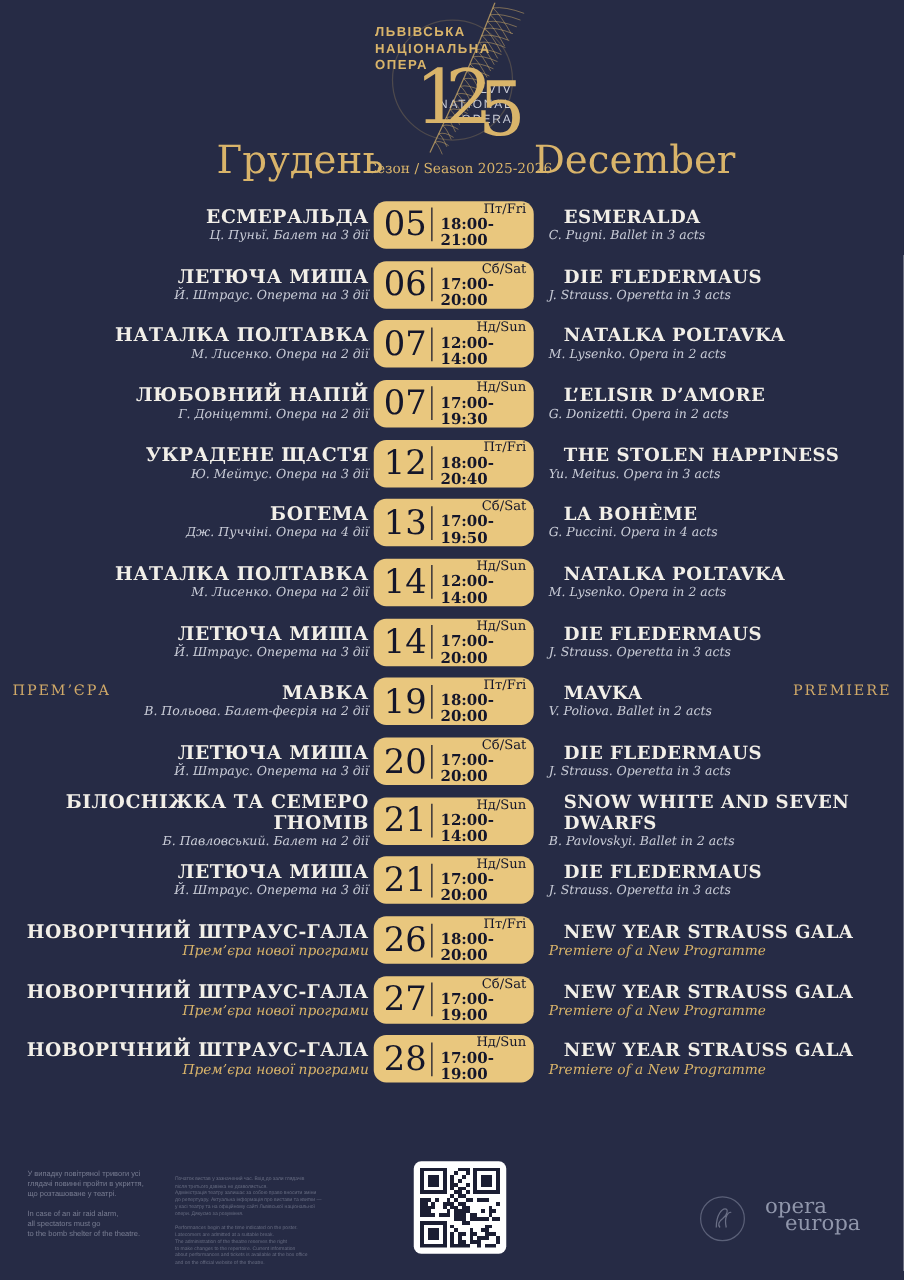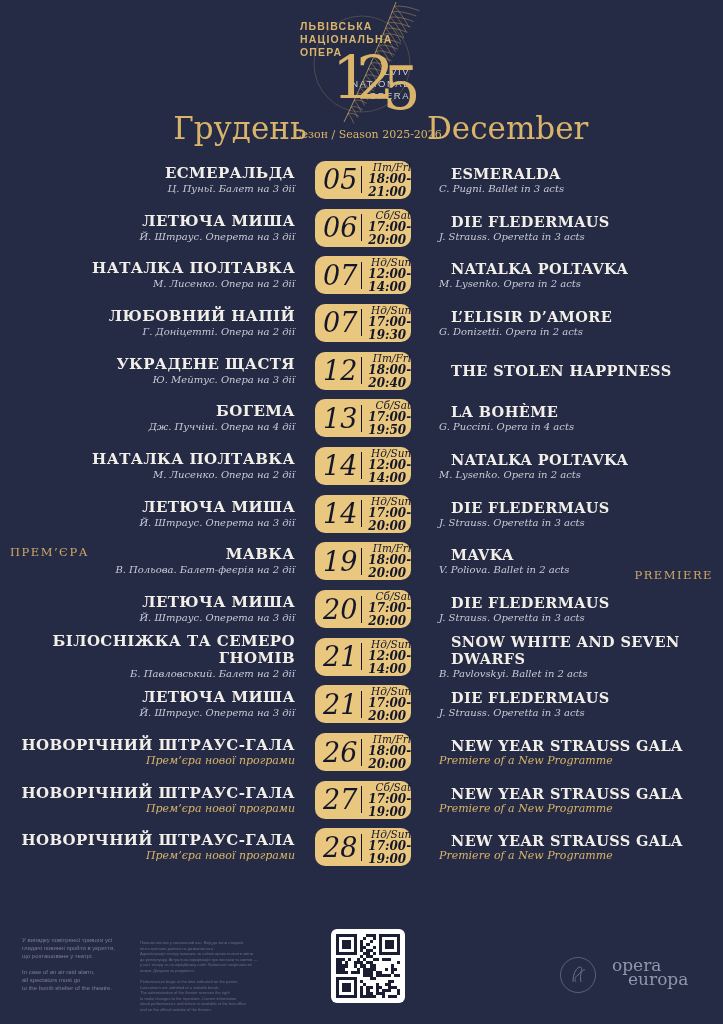--- a/index.html
+++ b/index.html
@@ -26,33 +26,33 @@
   
   .month-uk{position:absolute;left:150px;top:110px;width:180px;text-align:center;
     font-size:31px;color:#d9b46a;}
   .season{position:absolute;left:285px;top:128px;width:165px;text-align:center;
     font-size:11px;color:#d9b46a;}
   .month-en{position:absolute;left:427px;top:110px;font-size:31px;color:#d9b46a;}
   
   .premiere-uk{position:absolute;left:10px;top:545px;font-size:11.5px;
     letter-spacing:1.5px;color:#d0a968;}
   .premiere-en{position:absolute;right:10px;top:545px;font-size:11.5px;
-    letter-spacing:1.5px;color:#d0a968;text-align:right;margin-top:23px;}
+    letter-spacing:1.5px;color:#d0a968;text-align:right;}
   
   .events{position:absolute;left:0;top:156px;width:723px;}
   .row{display:grid;grid-template-columns:295px 142px 286px;height:47.7px;align-items:center;}
   .uk-cell{text-align:right;}
   .en-cell{text-align:left;padding-left:2px;}
   .title{font-size:15px;font-weight:bold;letter-spacing:.4px;line-height:17px;color:#f2efe8;padding-left:12px;}
   .en-cell .title{font-size:14.5px;}
   .subtitle{font-size:10px;font-style:italic;line-height:12px;color:#c8cbd6;margin-top:1px;}
   .gala .subtitle{color:#d9b46a;font-size:11px;}
   .badge-cell{display:flex;justify-content:center;}
   .badge{display:flex;align-items:center;background:#e9c77e;border-radius:10px;
-    width:96px;height:38px;color:#14162a;box-sizing:border-box;padding:0 6px 0 8px;margin-right:6px;font-style:italic;}
+    width:128px;height:38px;color:#14162a;box-sizing:border-box;padding:0 6px 0 8px;margin-right:6px;}
   .badge-num{font-size:27px;line-height:27px;width:37px;text-align:center;}
   .badge-sep{width:1px;height:27px;background:#14162a;margin:0 6px 0 4px;flex:none;}
   .badge-meta{display:flex;flex-direction:column;justify-content:center;align-items:flex-end;}
   .day{font-size:10.5px;line-height:12px;}
   .time{font-size:12px;line-height:13px;font-weight:bold;}
   
   .notice{position:absolute;left:22px;top:936px;width:118px;
     font-family:"Liberation Sans",sans-serif;font-size:6px;line-height:8px;
     color:rgba(215,220,235,.45);}
   .notice p{margin:0 0 8px 0;}
@@ -232,20 +232,21 @@
           <div class="badge-num">12</div>
           <div class="badge-sep"></div>
           <div class="badge-meta">
             <div class="day">Пт/Fri</div>
             <div class="time">18:00-20:40</div>
           </div>
         </div>
       </div>
       <div class="en-cell">
         <div class="title">THE STOLEN HAPPINESS</div>
+        <div class="subtitle">Yu. Meitus. Opera in 3 acts</div>
       </div>
     </div>
       <div class="row">
       <div class="uk-cell">
         <div class="title">БОГЕМА</div>
         <div class="subtitle">Дж. Пуччіні. Опера на 4 дії</div>
       </div>
       <div class="badge-cell">
         <div class="badge">
           <div class="badge-num">13</div>

